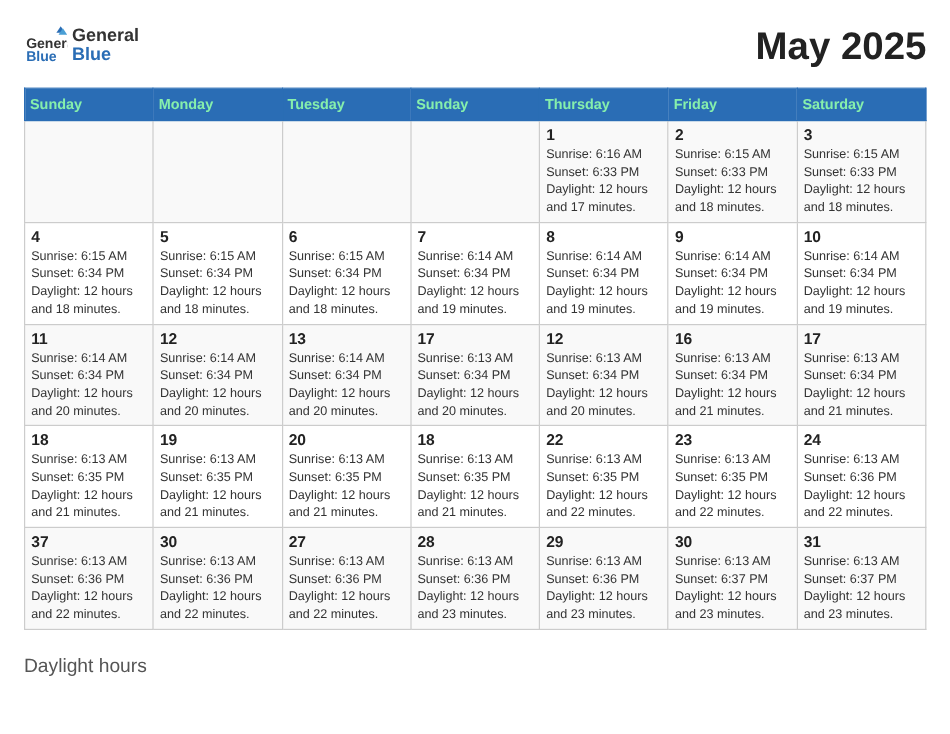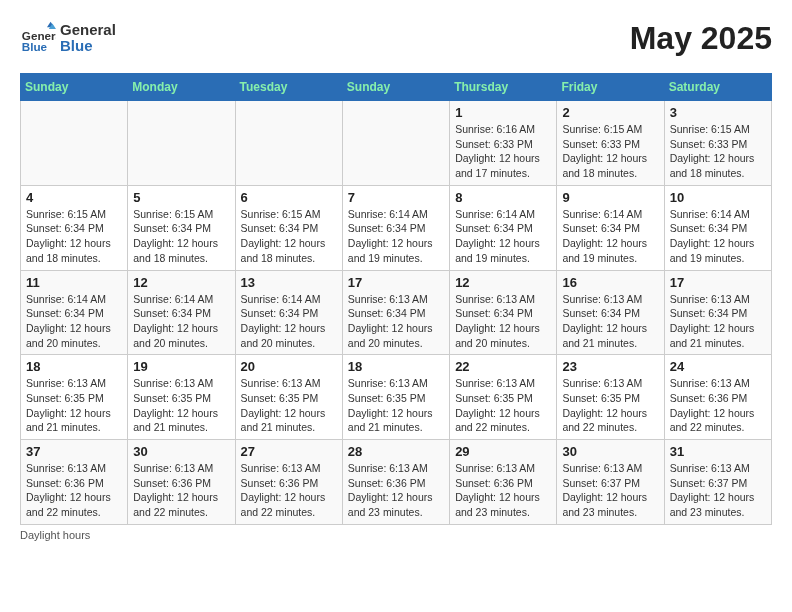--- a/index.html
+++ b/index.html
@@ -83,22 +83,22 @@
     }
     .day-info {
       color: #333;
       font-size: 10.5px;
       line-height: 1.4;
     }
     .empty-cell {
       background: #f9f9f9 !important;
     }
     .footer {
-      margin-top: 4px;
-      font-size: 11px;
+      margin-top: 22px;
+      font-size: 16px;
       color: #555;
     }
   </style>
 </head>
 <body>
 
 <div class="header">
   <div class="logo">
     <svg class="logo-icon" viewBox="0 0 40 40">
       <text x="2" y="22" font-size="13" font-weight="bold" fill="#333">General</text>

